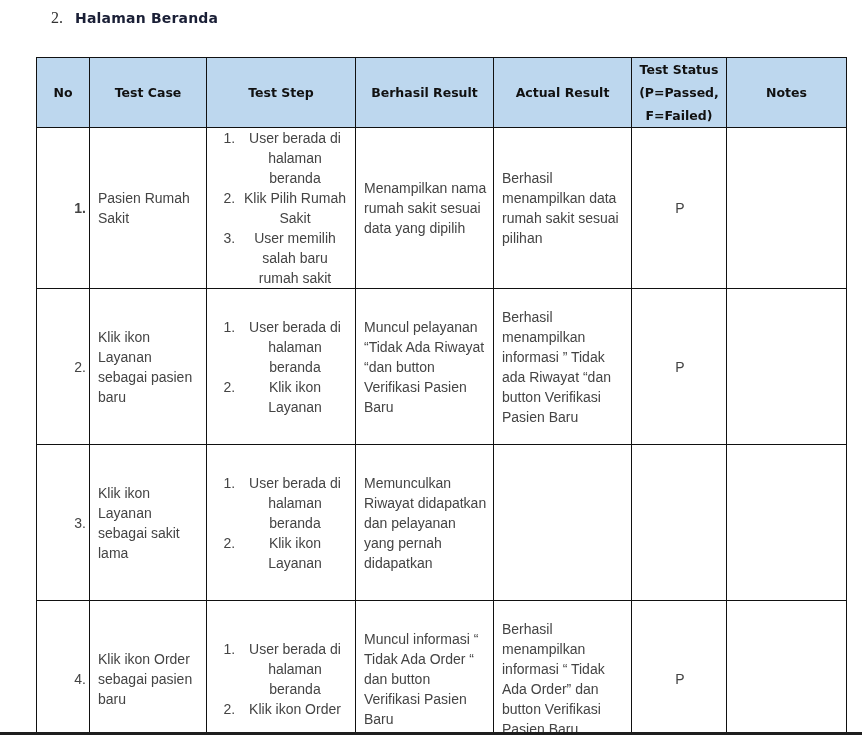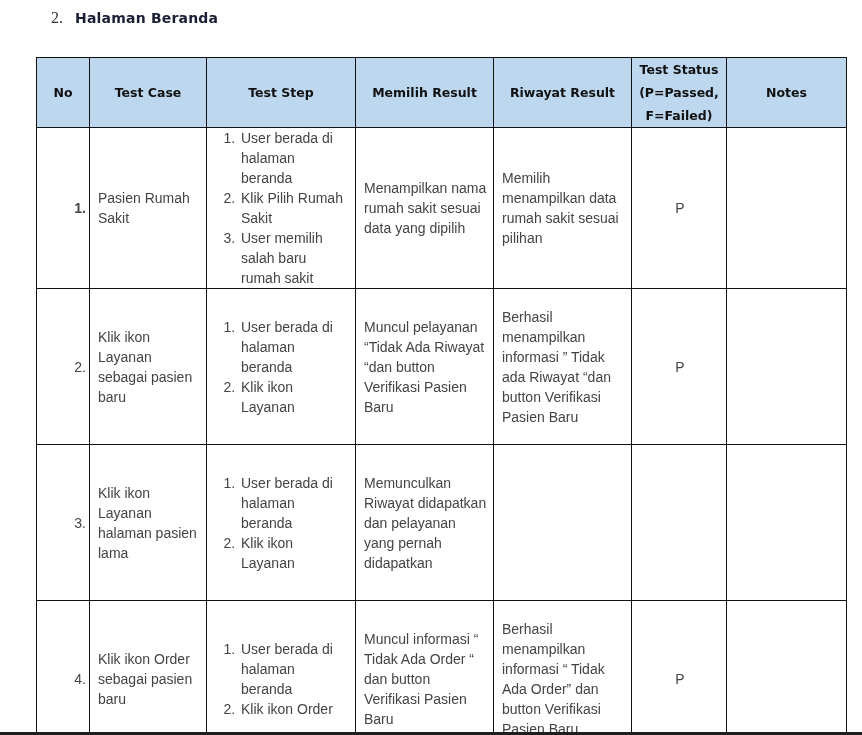--- a/index.html
+++ b/index.html
@@ -22,21 +22,21 @@
       color: #111; text-align: center; vertical-align: middle; line-height: 23px;
     }
     table.tc td {
       font-family: "Liberation Sans", sans-serif; font-size: 14px; color: #444;
       vertical-align: middle; line-height: 20px; padding: 0 6px 0 8px;
     }
     td.no { text-align: right; padding-right: 3px !important; padding-left: 0 !important; color: #333; }
     td.no.bold { font-weight: bold; }
     td.status { text-align: center; }
     ol.steps { margin: 0; padding-left: 24px; }
-    ol.steps li { padding-left: 2px; }
+    ol.steps li { padding-left: 2px; text-align: center; }
     tr.r1 td { height: 159px; }
     tr.r2 td { height: 155px; }
     tr.r3 td { height: 155px; }
     tr.r4 td { height: 155px; }
     .bottom-bar {
       position: absolute; left: 0; top: 732px; width: 862px; height: 3px; background: #1e1e1e;
     }
   </style>
 </head>
 <body>
@@ -53,63 +53,63 @@
     <col style="width:138px">
     <col style="width:138px">
     <col style="width:95px">
     <col style="width:120px">
   </colgroup>
   <thead>
     <tr>
       <th>No</th>
       <th>Test Case</th>
       <th>Test Step</th>
-      <th>Memilih Result</th>
-      <th>Riwayat Result</th>
+      <th>Berhasil Result</th>
+      <th>Actual Result</th>
       <th>
         <div>Test Status</div>
         <div>(P=Passed,</div>
         <div>F=Failed)</div>
       </th>
       <th>Notes</th>
     </tr>
   </thead>
   <tbody>
     <tr class="r1">
       <td class="no bold">1.</td>
       <td>Pasien Rumah Sakit</td>
       <td>
         <ol class="steps">
           <li>User berada di halaman beranda</li>
           <li>Klik Pilih Rumah Sakit</li>
           <li>User memilih salah baru rumah sakit</li>
         </ol>
       </td>
       <td>Menampilkan nama rumah sakit sesuai data yang dipilih</td>
-      <td>Memilih menampilkan data rumah sakit sesuai pilihan</td>
+      <td>Berhasil menampilkan data rumah sakit sesuai pilihan</td>
       <td class="status">P</td>
       <td></td>
     </tr>
     <tr class="r2">
       <td class="no">2.</td>
       <td>Klik ikon Layanan sebagai pasien baru</td>
       <td>
         <ol class="steps">
           <li>User berada di halaman beranda</li>
           <li>Klik ikon Layanan</li>
         </ol>
       </td>
       <td>Muncul pelayanan “Tidak Ada Riwayat “dan button Verifikasi Pasien Baru</td>
       <td>Berhasil menampilkan informasi ” Tidak ada Riwayat “dan button Verifikasi Pasien Baru</td>
       <td class="status">P</td>
       <td></td>
     </tr>
     <tr class="r3">
       <td class="no">3.</td>
-      <td>Klik ikon Layanan halaman pasien lama</td>
+      <td>Klik ikon Layanan sebagai sakit lama</td>
       <td>
         <ol class="steps">
           <li>User berada di halaman beranda</li>
           <li>Klik ikon Layanan</li>
         </ol>
       </td>
       <td>Memunculkan Riwayat didapatkan dan pelayanan yang pernah didapatkan</td>
       <td></td>
       <td class="status"></td>
       <td></td>

